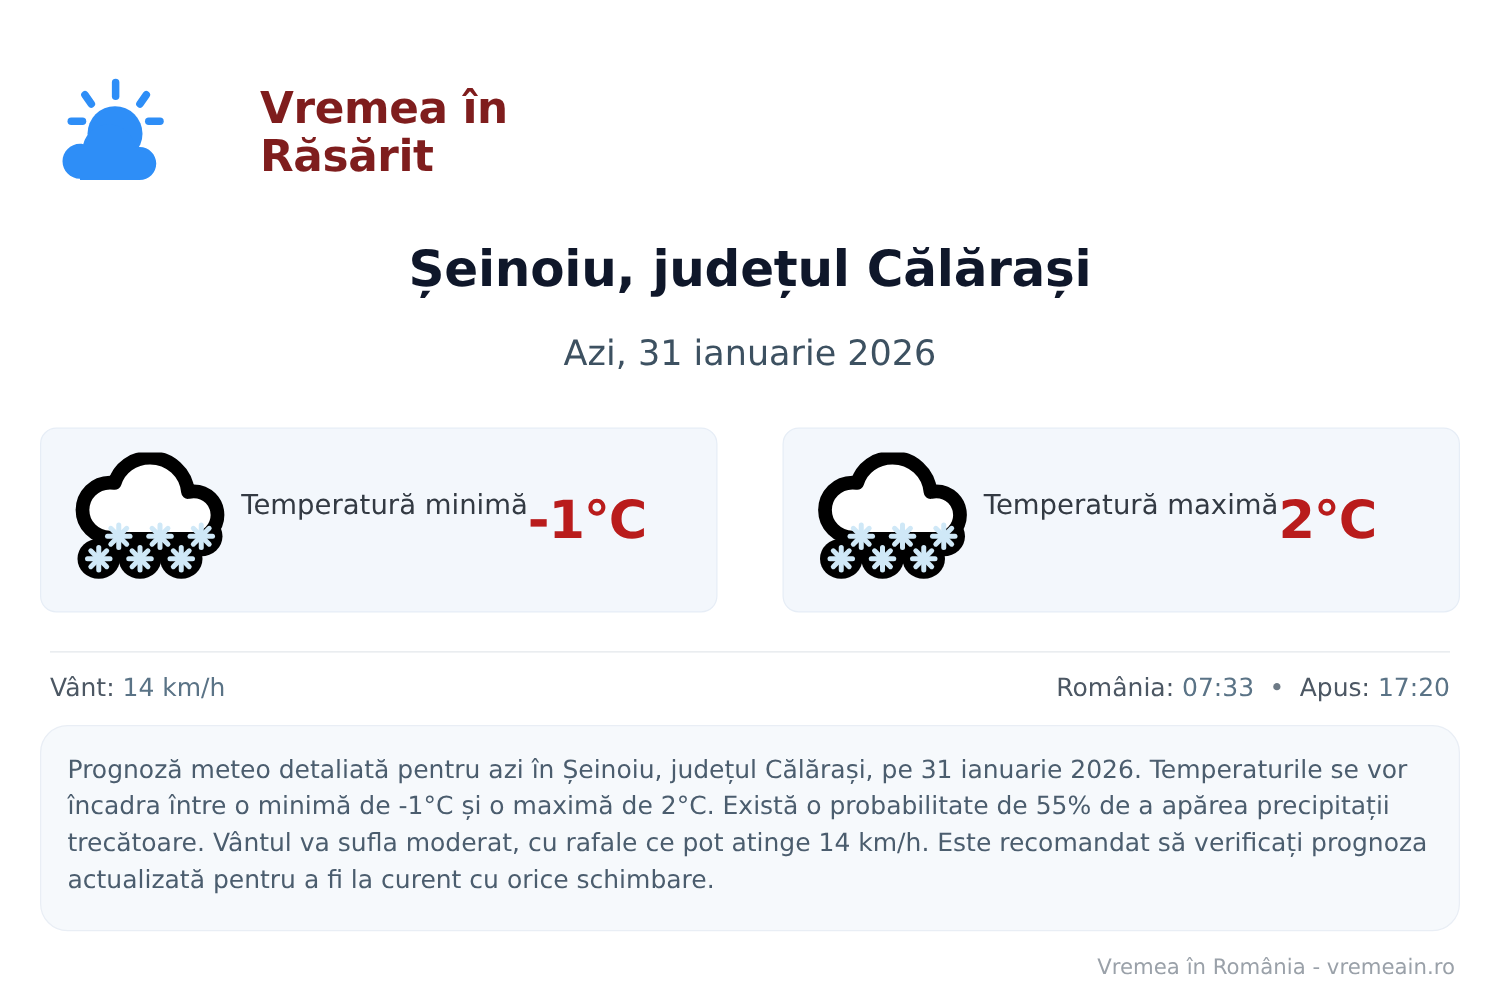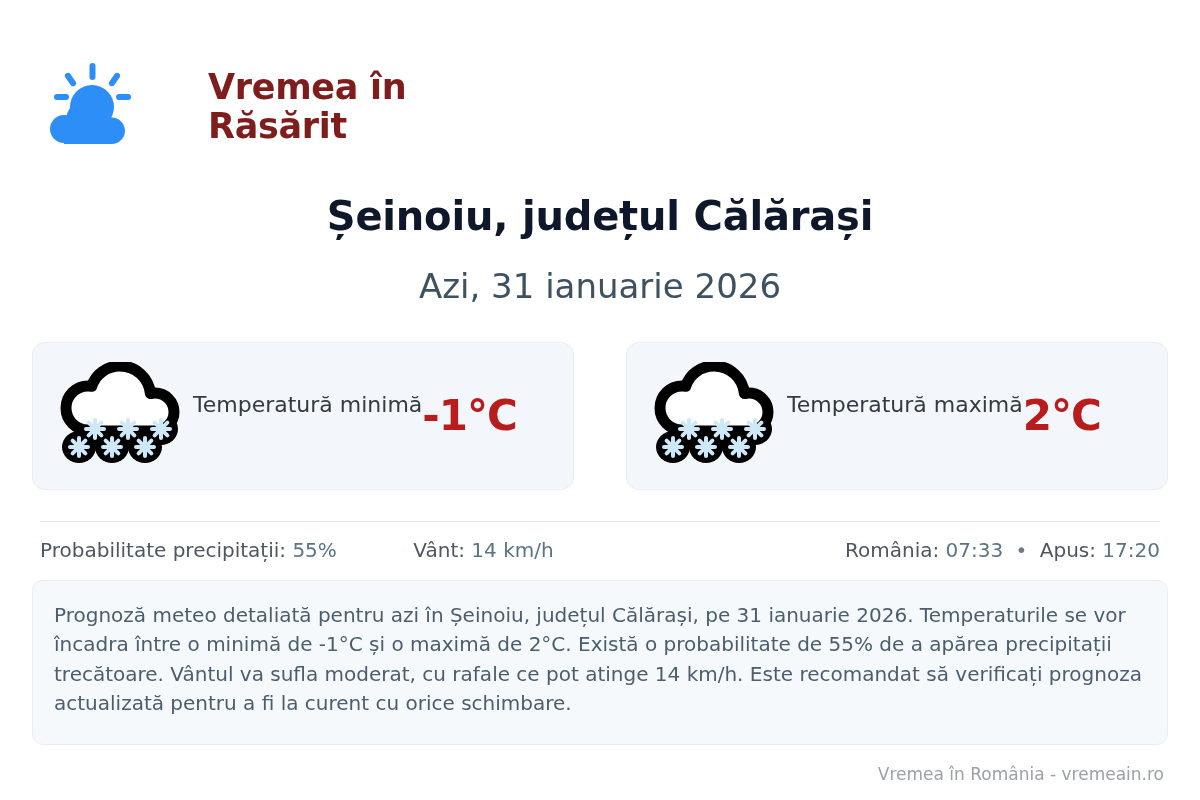--- a/index.html
+++ b/index.html
@@ -53,21 +53,21 @@
     font-weight: bold;
     color: #0f172a;
     letter-spacing: -0.2px;
   }
   .subtitle {
     position: absolute;
     left: 0;
     top: 266px;
     width: 1200px;
     text-align: center;
-    font-size: 34px;
+    font-size: 28px;
     font-weight: normal;
     color: #3d5161;
   }
 
   
   .cards {
     position: absolute;
     left: 32px;
     top: 342px;
     width: 1136px;
@@ -136,21 +136,21 @@
 
   
   .description {
     position: absolute;
     left: 32px;
     top: 580px;
     width: 1136px;
     min-height: 165px;
     background: #f6f9fc;
     border: 1px solid #e9eef5;
-    border-radius: 11px;
+    border-radius: 22px;
     padding: 20px 24px 22px 21px;
     font-size: 20px;
     line-height: 1.47;
     color: #4b5d6e;
   }
 
   
   .footer {
     position: absolute;
     right: 36px;
@@ -310,24 +310,20 @@
         <div class="temp-label">Temperatură maximă</div>
         <div class="temp-value">2°C</div>
       </div>
     </div>
 
   </div>
 
   <div class="divider"></div>
 
   <div class="stats">
-    <div class="stat-left">
-      <span>Probabilitate precipitații:</span>
-      <span class="stat-val">55%</span>
-    </div>
     <div class="stat-center">
       <span>Vânt:</span>
       <span class="stat-val">14 km/h</span>
     </div>
     <div class="stat-right">
       <span>România:</span>
       <span class="stat-val">07:33</span>
       <span class="stat-sep">•</span>
       <span>Apus:</span>
       <span class="stat-val">17:20</span>

